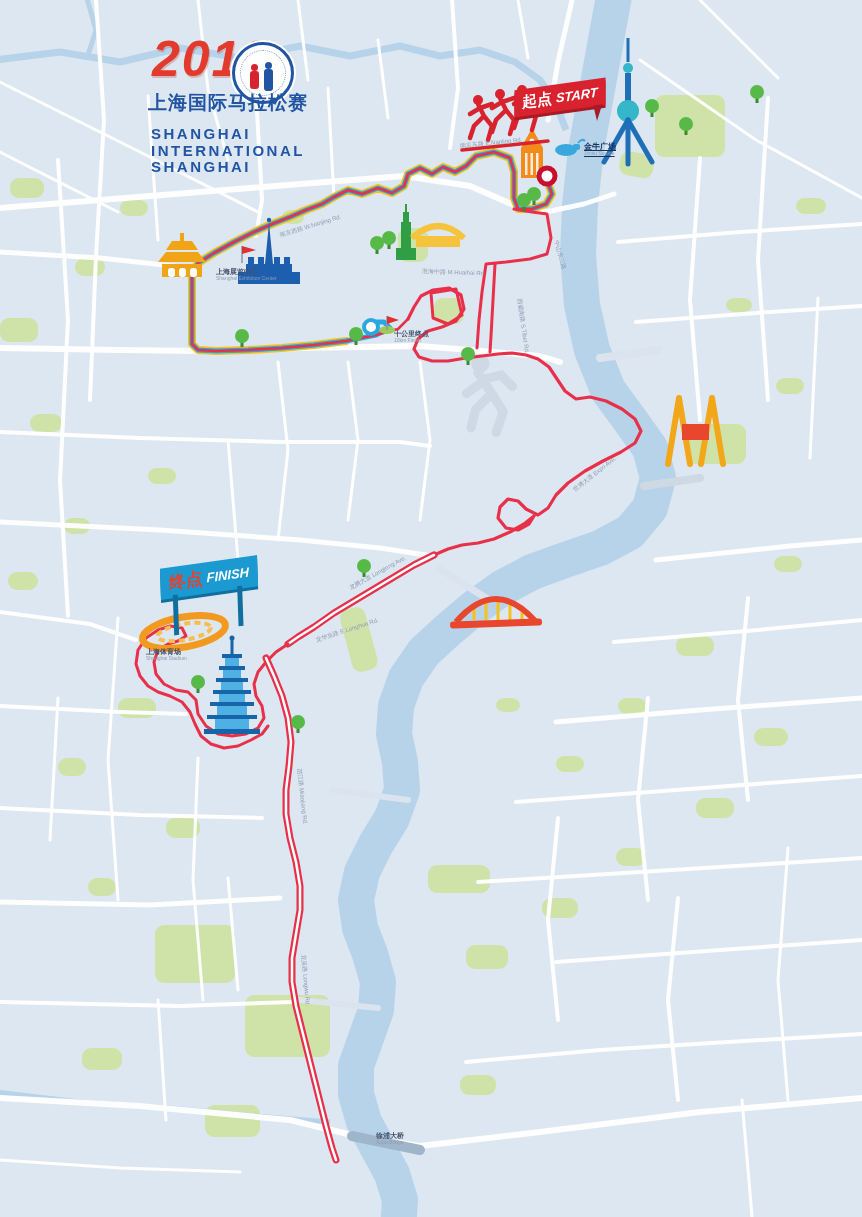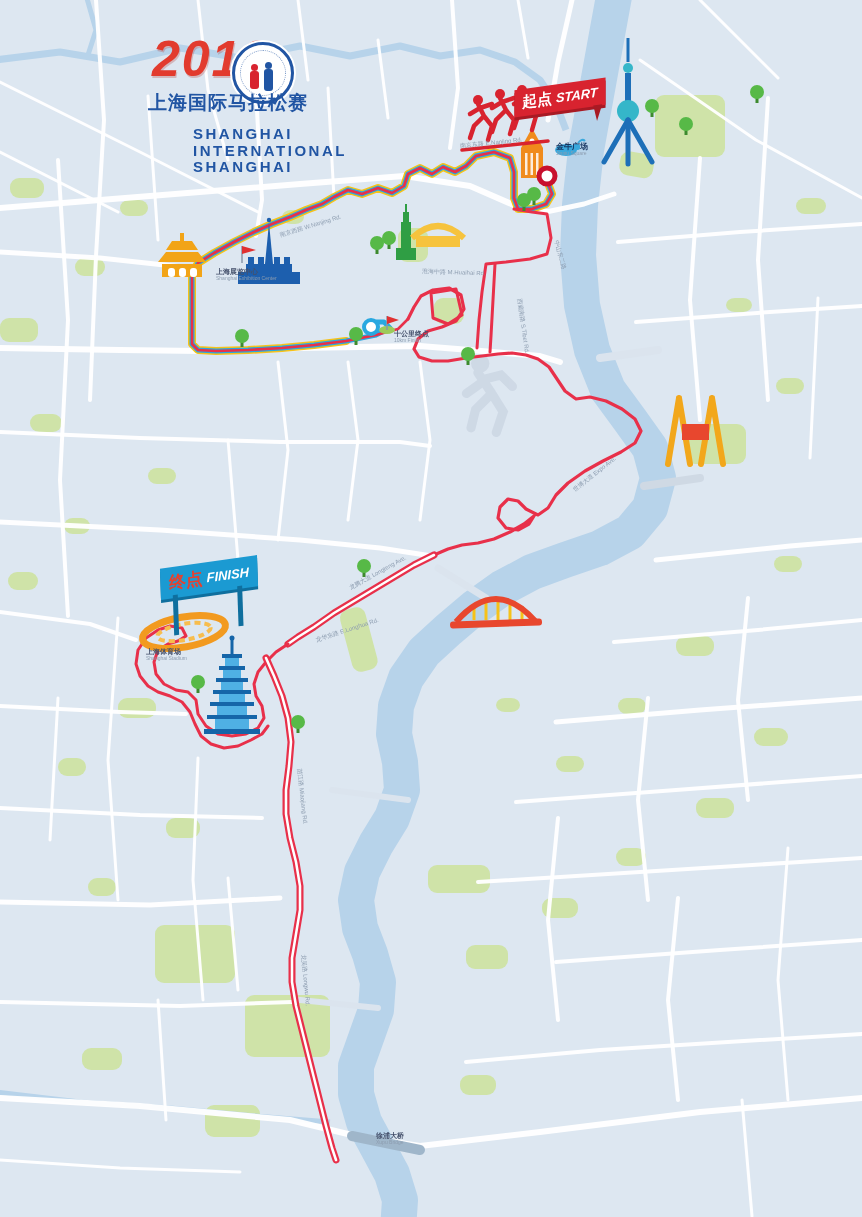--- a/index.html
+++ b/index.html
@@ -14,21 +14,21 @@
     background:#fff;border:3px solid #2155a3;box-shadow:0 0 0 2px #fff;}
   .logo .fig{position:absolute;bottom:12px;width:9px;height:18px;border-radius:3px;}
   .logo .fig.red{left:15px;background:#d8232f;}
   .logo .fig.blue{left:29px;background:#2155a3;height:22px;bottom:10px;}
   .logo .fig::before{content:"";position:absolute;top:-7px;left:1px;width:7px;height:7px;
     border-radius:50%;background:inherit;}
   .logo .arc{position:absolute;inset:5px;border-radius:50%;border:1.5px dotted #2155a3;opacity:.6;}
   .title-cn{position:absolute;left:148px;top:90px;font-size:19px;font-weight:bold;
     color:#2155a3;letter-spacing:1px;text-align:center;}
   .title-en{position:absolute;left:151px;top:126px;font-size:15px;font-weight:bold;
-    color:#2155a3;letter-spacing:2.5px;line-height:1.1;padding-left:42px;}
+    color:#2155a3;letter-spacing:2.5px;line-height:1.1;}
   
   .banner{position:absolute;display:flex;align-items:center;justify-content:center;
     gap:4px;white-space:nowrap;}
   .banner-start{left:514px;top:84px;width:92px;height:27px;background:#d8232f;
     transform:rotate(-8deg) skewX(-8deg);box-shadow:0 3px 0 #a81a24;}
   .banner-start .cn{color:#fff;font-weight:bold;font-size:15px;}
   .banner-start .en{color:#fff;font-weight:bold;font-style:italic;font-size:13px;}
   .banner-start::after{content:"";position:absolute;right:6px;bottom:-15px;width:0;height:0;
     border-left:9px solid transparent;border-top:16px solid #a81a24;transform:skewX(-18deg);}
   .banner-finish{left:160px;top:562px;width:98px;height:31px;background:#1b9ad2;
@@ -377,21 +377,21 @@
     <span class="cn">起点</span>
     <span class="en">START</span>
   </div>
 
   <div class="banner banner-finish">
     <span class="cn">终点</span>
     <span class="en">FINISH</span>
   </div>
 
   <div id="labels">
-      <div class="lm lm-strong" style="left: 556px; top: 142px;"><span>金牛广场</span><span class="sub">Jinniu Square</span></div>
+      <div class="lm lm-strong" style="left: 584px; top: 142px; text-decoration: underline;"><span>金牛广场</span><span class="sub">Jinniu Square</span></div>
       <div class="lm" style="left: 216px; top: 268px;"><span>上海展览中心</span><span class="sub">Shanghai Exhibition Center</span></div>
       <div class="lm" style="left: 394px; top: 330px;"><span>十公里终点</span><span class="sub">10km Finish</span></div>
       <div class="lm" style="left: 146px; top: 648px;"><span>上海体育场</span><span class="sub">Shanghai Stadium</span></div>
       <div class="lm" style="left: 376px; top: 1132px;"><span>徐浦大桥</span><span class="sub">Xupu Bridge</span></div>
       <div class="st" style="left: 460px; top: 142px; transform: rotate(-6deg);">南京东路 E.Nanjing Rd.</div>
       <div class="st" style="left: 280px; top: 231px; transform: rotate(-17deg);">南京西路 W.Nanjing Rd.</div>
       <div class="st" style="left: 422px; top: 267px; transform: rotate(2deg);">淮海中路 M.Huaihai Rd.</div>
       <div class="st" style="left: 519px; top: 294px; transform: rotate(82deg);">西藏南路 S.Tibet Rd.</div>
       <div class="st" style="left: 556px; top: 236px; transform: rotate(75deg);">中山东二路</div>
       <div class="st" style="left: 350px; top: 584px; transform: rotate(-29deg);">龙腾大道 Longteng Ave.</div>

